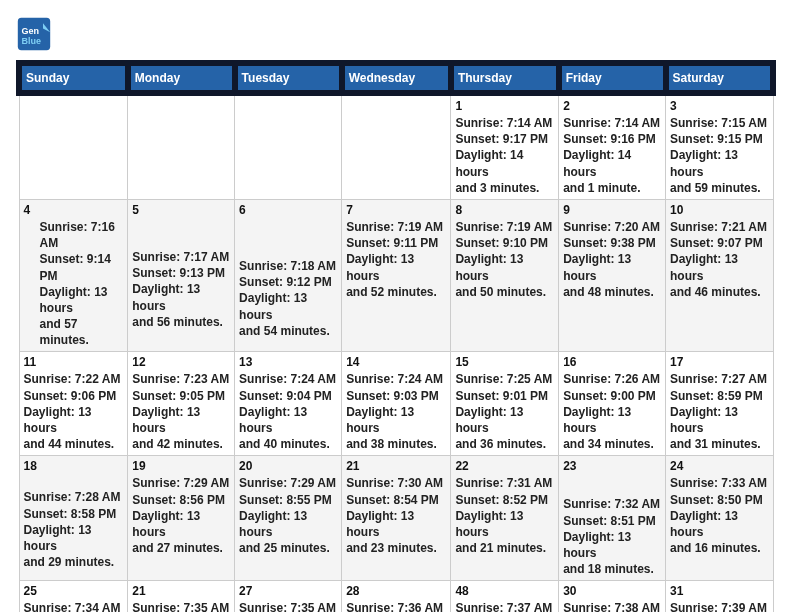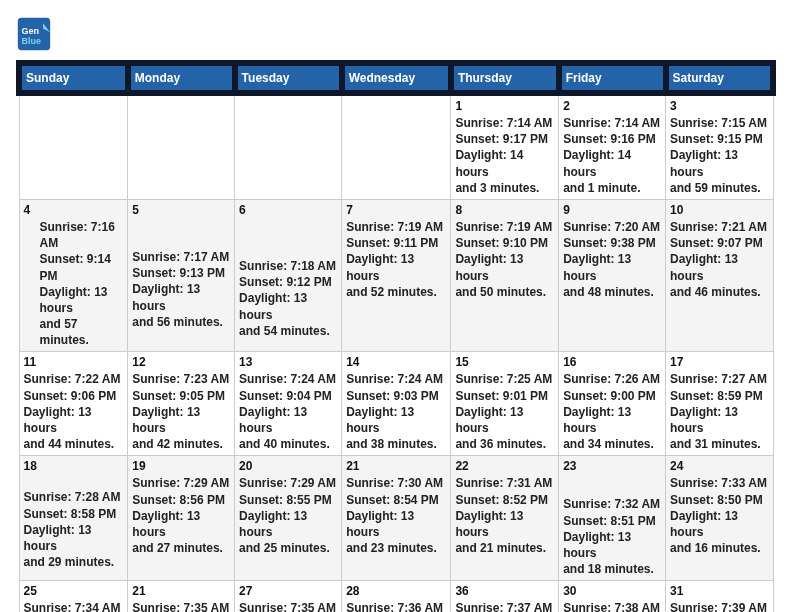--- a/index.html
+++ b/index.html
@@ -319,21 +319,21 @@
 and 10 minutes.</div>
         </td>
         <td>
           <div class="day-num">28</div>
           <div class="day-info" style="white-space: pre-line;">Sunrise: 7:36 AM
 Sunset: 8:44 PM
 Daylight: 13 hours
 and 7 minutes.</div>
         </td>
         <td>
-          <div class="day-num">36</div>
+          <div class="day-num">48</div>
           <div class="day-info" style="white-space: pre-line;">Sunrise: 7:37 AM
 Sunset: 8:43 PM
 Daylight: 13 hours
 and 5 minutes.</div>
         </td>
         <td>
           <div class="day-num">30</div>
           <div class="day-info" style="white-space: pre-line;">Sunrise: 7:38 AM
 Sunset: 8:41 PM
 Daylight: 13 hours

